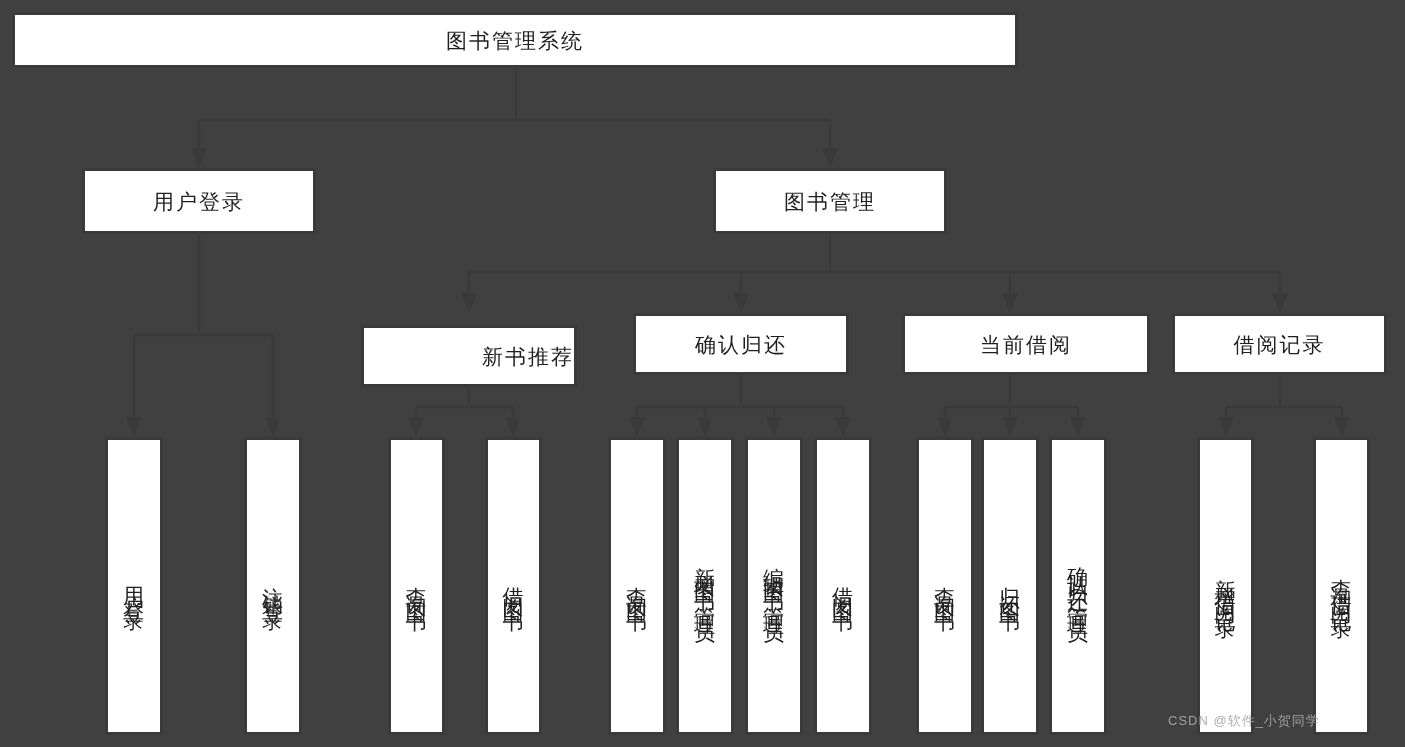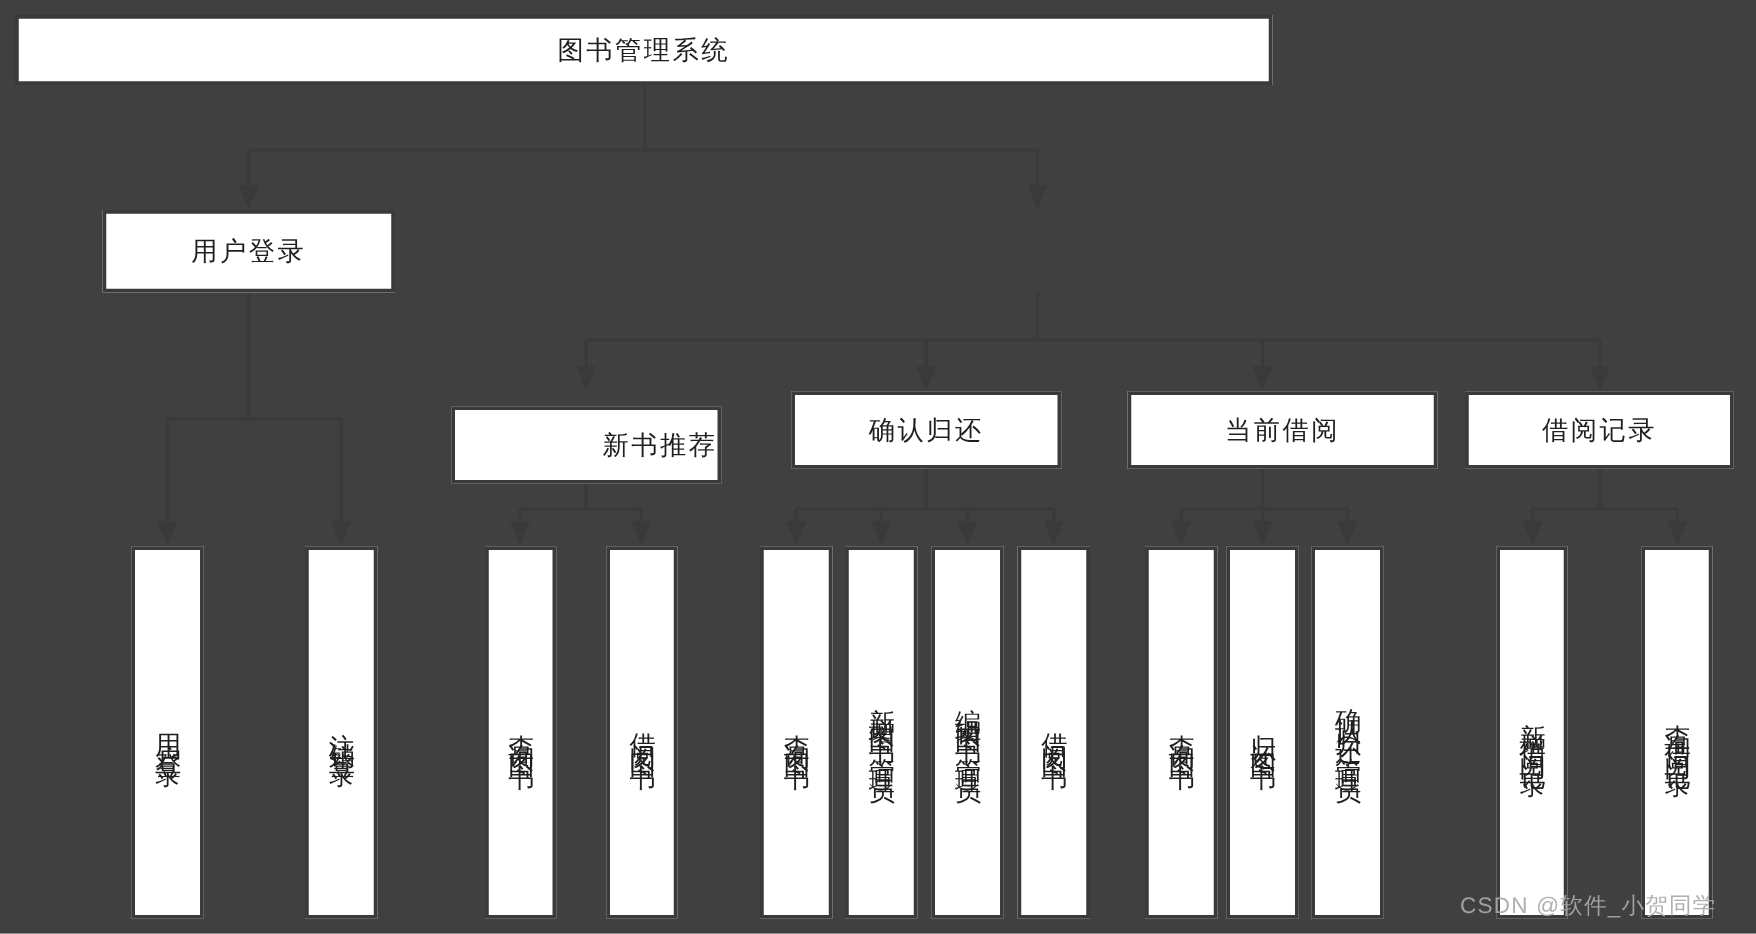--- a/index.html
+++ b/index.html
@@ -34,21 +34,21 @@
   .box.v span {
     writing-mode: vertical-rl;
     text-orientation: mixed;
     letter-spacing: 8px;
     max-height: 288px;
   }
   .watermark {
     position: absolute;
     left: 1168px;
     top: 712px;
-    font-size: 18px;
+    font-size: 13px;
     letter-spacing: 1px;
     color: rgba(168,168,168,0.92);
     z-index: 5;
     white-space: nowrap;
     text-align: center;
   }
 </style>
 </head>
 <body>
 
@@ -116,20 +116,23 @@
     <polygon points="1334,417 1350,417 1342,437" stroke="none"></polygon>
   </svg>
 
   <div class="box h" style="left:12px; top:12px; width:1006px; height:56px;">
     <span>图书管理系统</span>
   </div>
 
   <div class="box h" style="left:82px; top:168px; width:234px; height:66px;">
     <span>用户登录</span>
   </div>
+  <div class="box h" style="left:713px; top:168px; width:234px; height:66px;">
+    <span>图书管理</span>
+  </div>
 
   <div class="box h" style="left:361px; top:325px; width:216px; height:62px;justify-content:flex-end;">
     <span>新书推荐</span>
   </div>
   <div class="box h" style="left:633px; top:313px; width:216px; height:62px;">
     <span>确认归还</span>
   </div>
   <div class="box h" style="left:902px; top:313px; width:248px; height:62px;">
     <span>当前借阅</span>
   </div>

